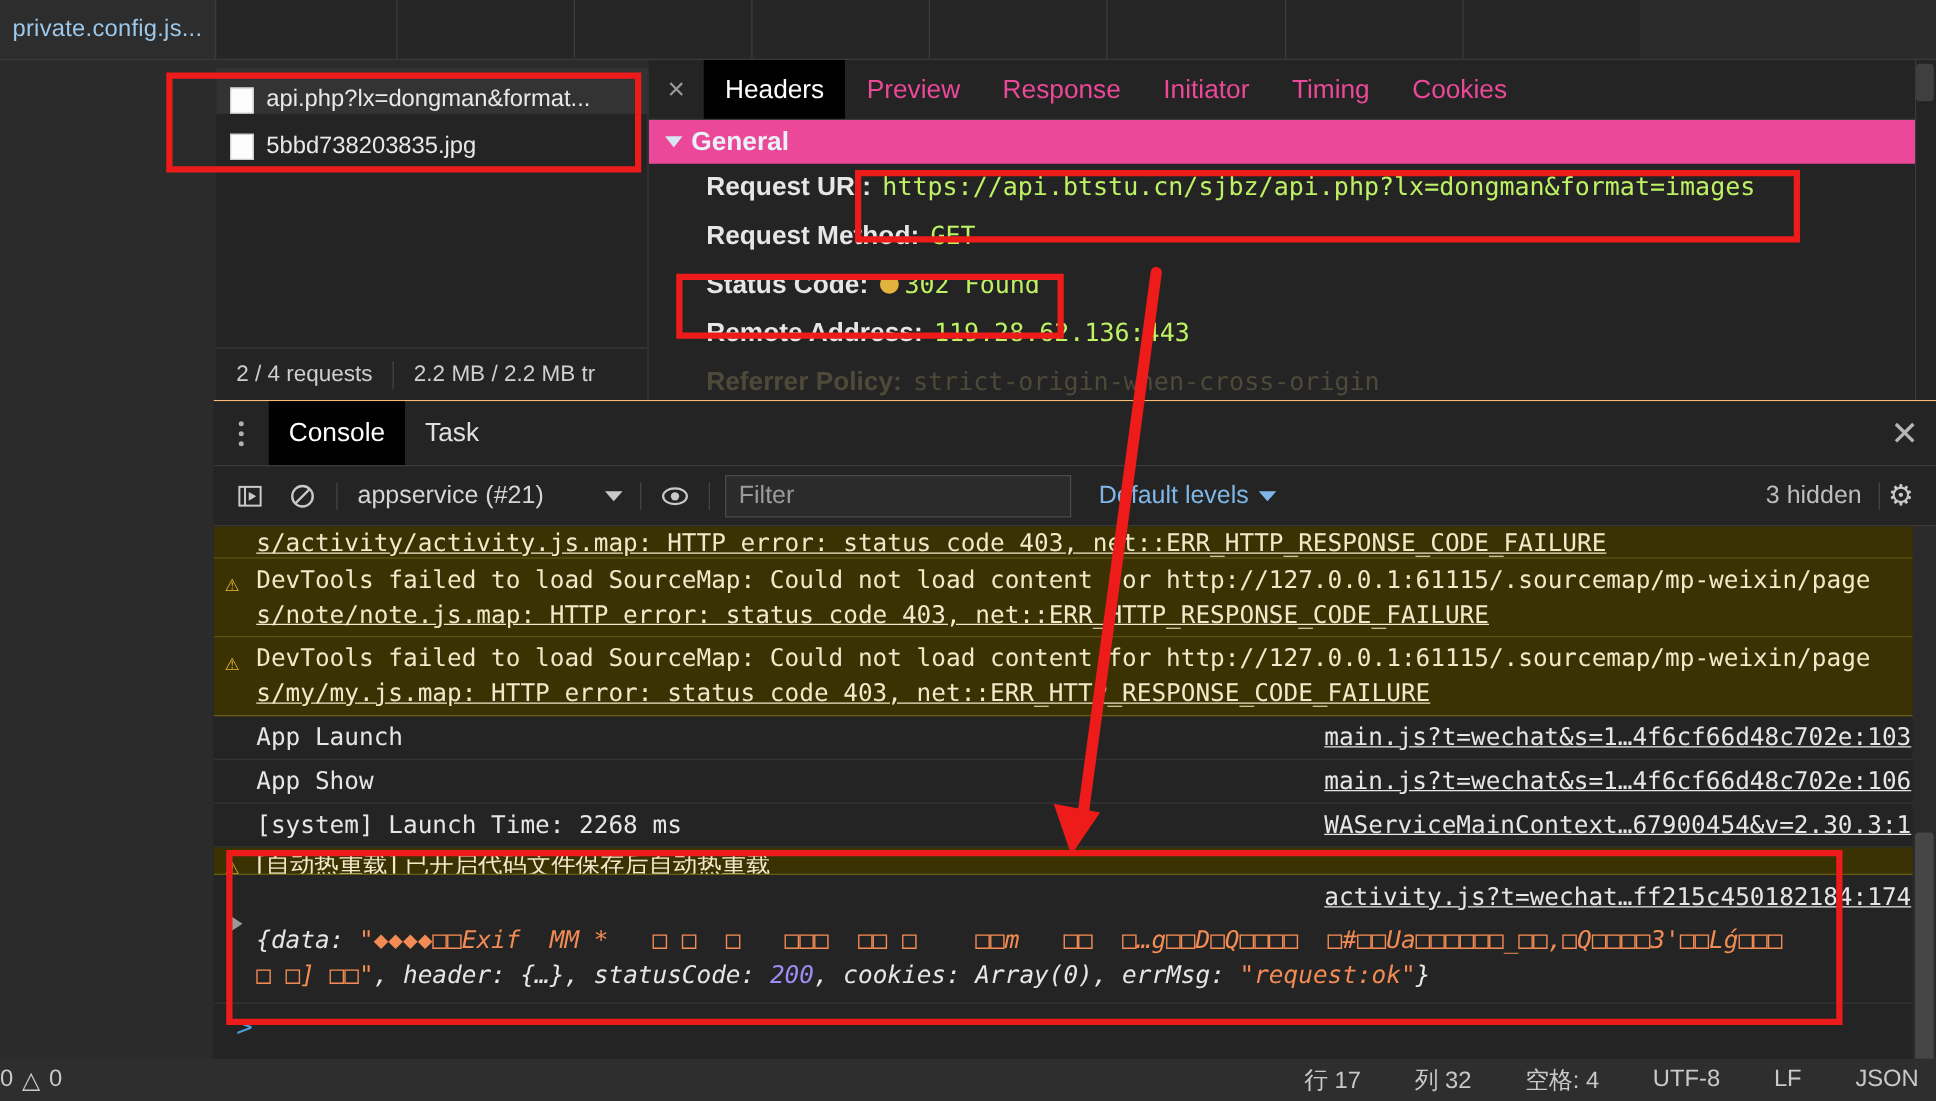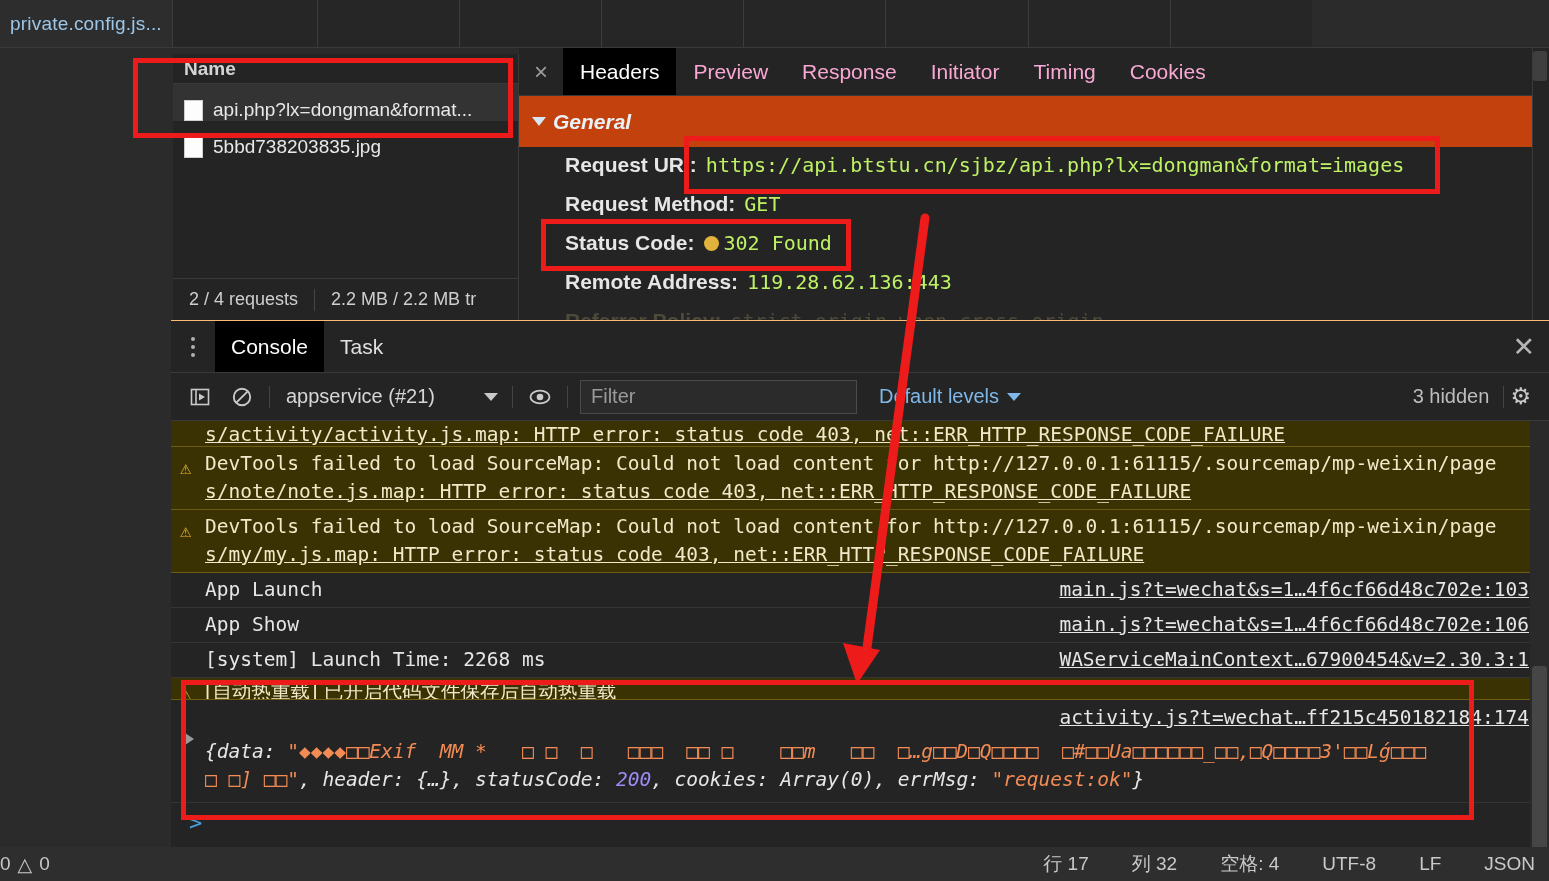--- a/index.html
+++ b/index.html
@@ -65,27 +65,27 @@
   .hdr-tabbar {
     height: 48px; display: flex; align-items: stretch; background: #242424;
     border-bottom: 1px solid #3a3a3a;
   }
   .tab-close {
     width: 44px; display: flex; align-items: center; justify-content: center;
     color: #9a9a9a; font-size: 24px;
   }
   .hdr-tab {
     display: flex; align-items: center; padding: 0 17px;
-    color: #f9a8d4; font-size: 21px; white-space: nowrap;
+    color: #ec4899; font-size: 21px; white-space: nowrap;
   }
   .hdr-tab.active { background: #000000; color: #ffffff; }
 
   .general-bar {
-    height: 51px; background: #c2410c; display: flex; align-items: center;
-    padding-left: 13px; gap: 7px; font-style: italic;
+    height: 35px; background: #ec4899; display: flex; align-items: center;
+    padding-left: 13px; gap: 7px;
   }
   .tri-down {
     width: 0; height: 0; border-left: 7px solid transparent;
     border-right: 7px solid transparent; border-top: 9px solid #d6e6f2;
   }
   .general-bar .lbl { color: #e9f2f8; font-size: 21px; font-weight: 700; }
 
   .kv-list { padding: 6px 0 0 46px; }
   .kv {
     display: flex; align-items: baseline; gap: 9px; height: 39px;
@@ -233,21 +233,20 @@
     <div class="grid-cell" style="width:153px"></div>
     <div class="grid-cell" style="width:152px"></div>
     <div class="grid-cell" style="width:152px"></div>
     <div class="grid-cell" style="width:153px"></div>
     <div class="grid-cell" style="width:152px"></div>
     <div class="grid-cell" style="width:152px"></div>
   </div>
   <div class="strip-under"></div>
 
   <div class="net-pane">
-    <div class="net-header">Name</div>
 
     <div class="net-row selected">
       <span class="file-icon"></span>
       <span>api.php?lx=dongman&amp;format...</span>
     </div>
     <div class="net-row">
       <span class="file-icon"></span>
       <span>5bbd738203835.jpg</span>
     </div>
 

